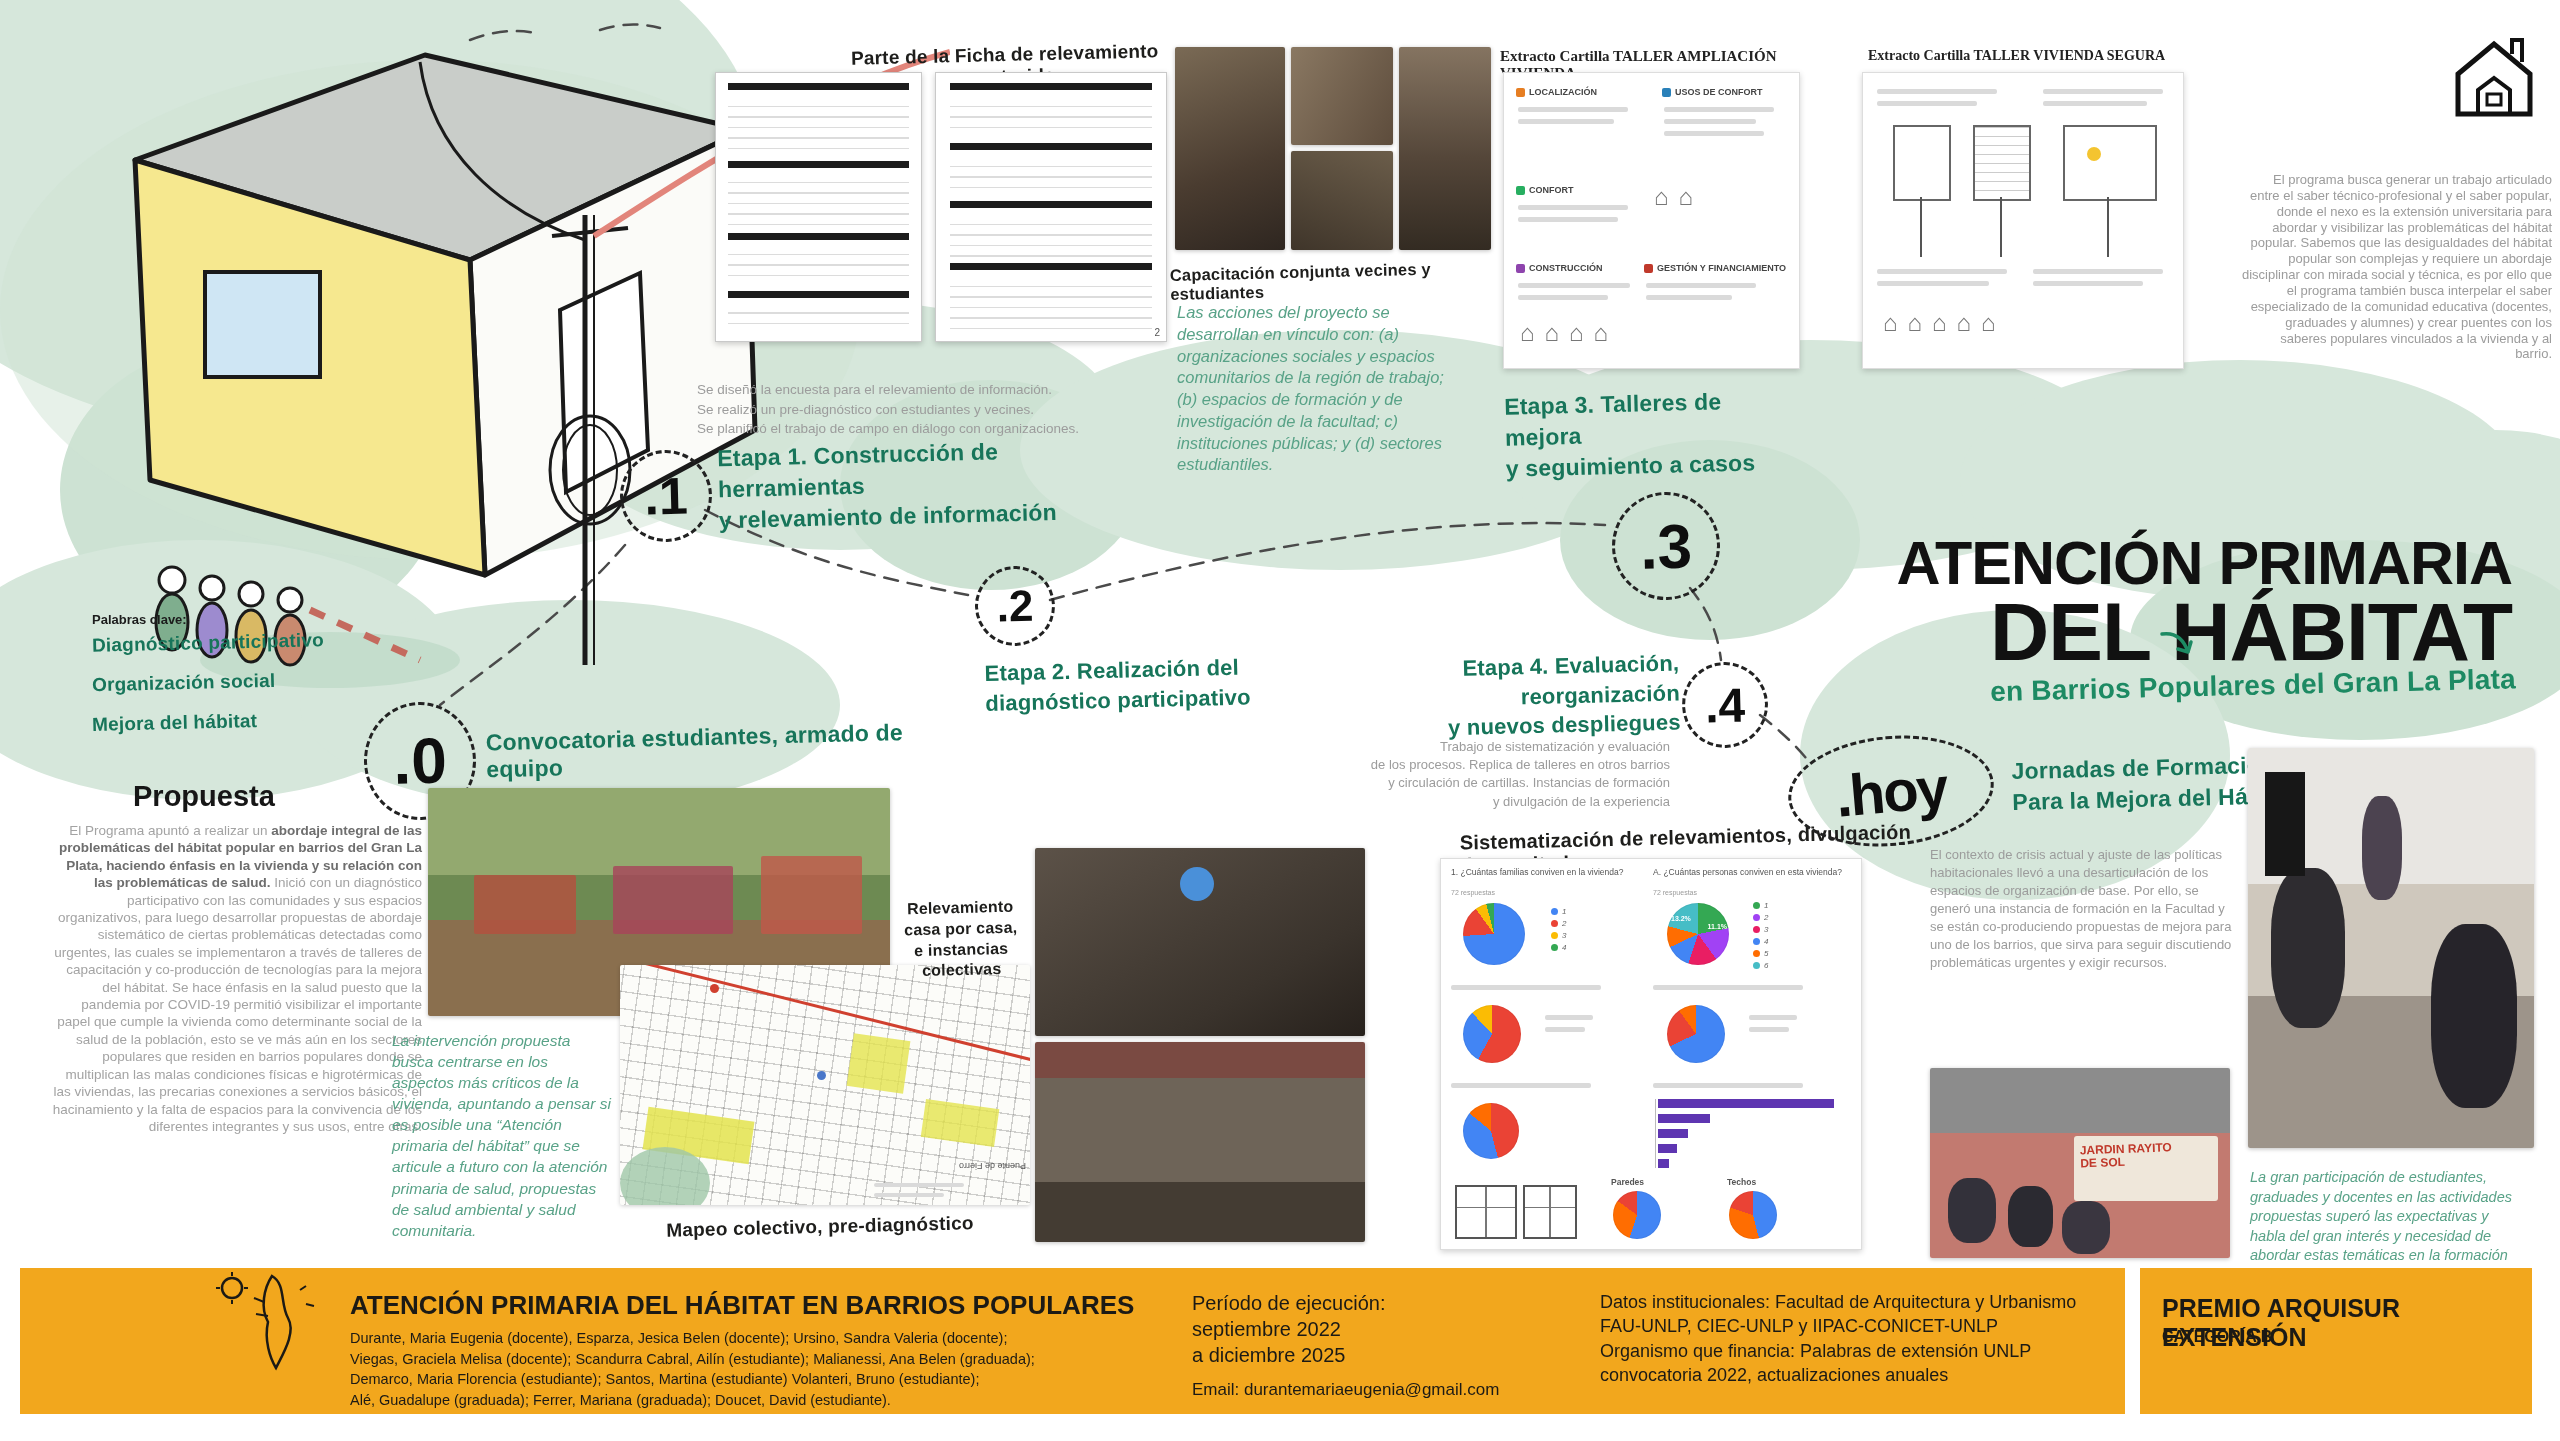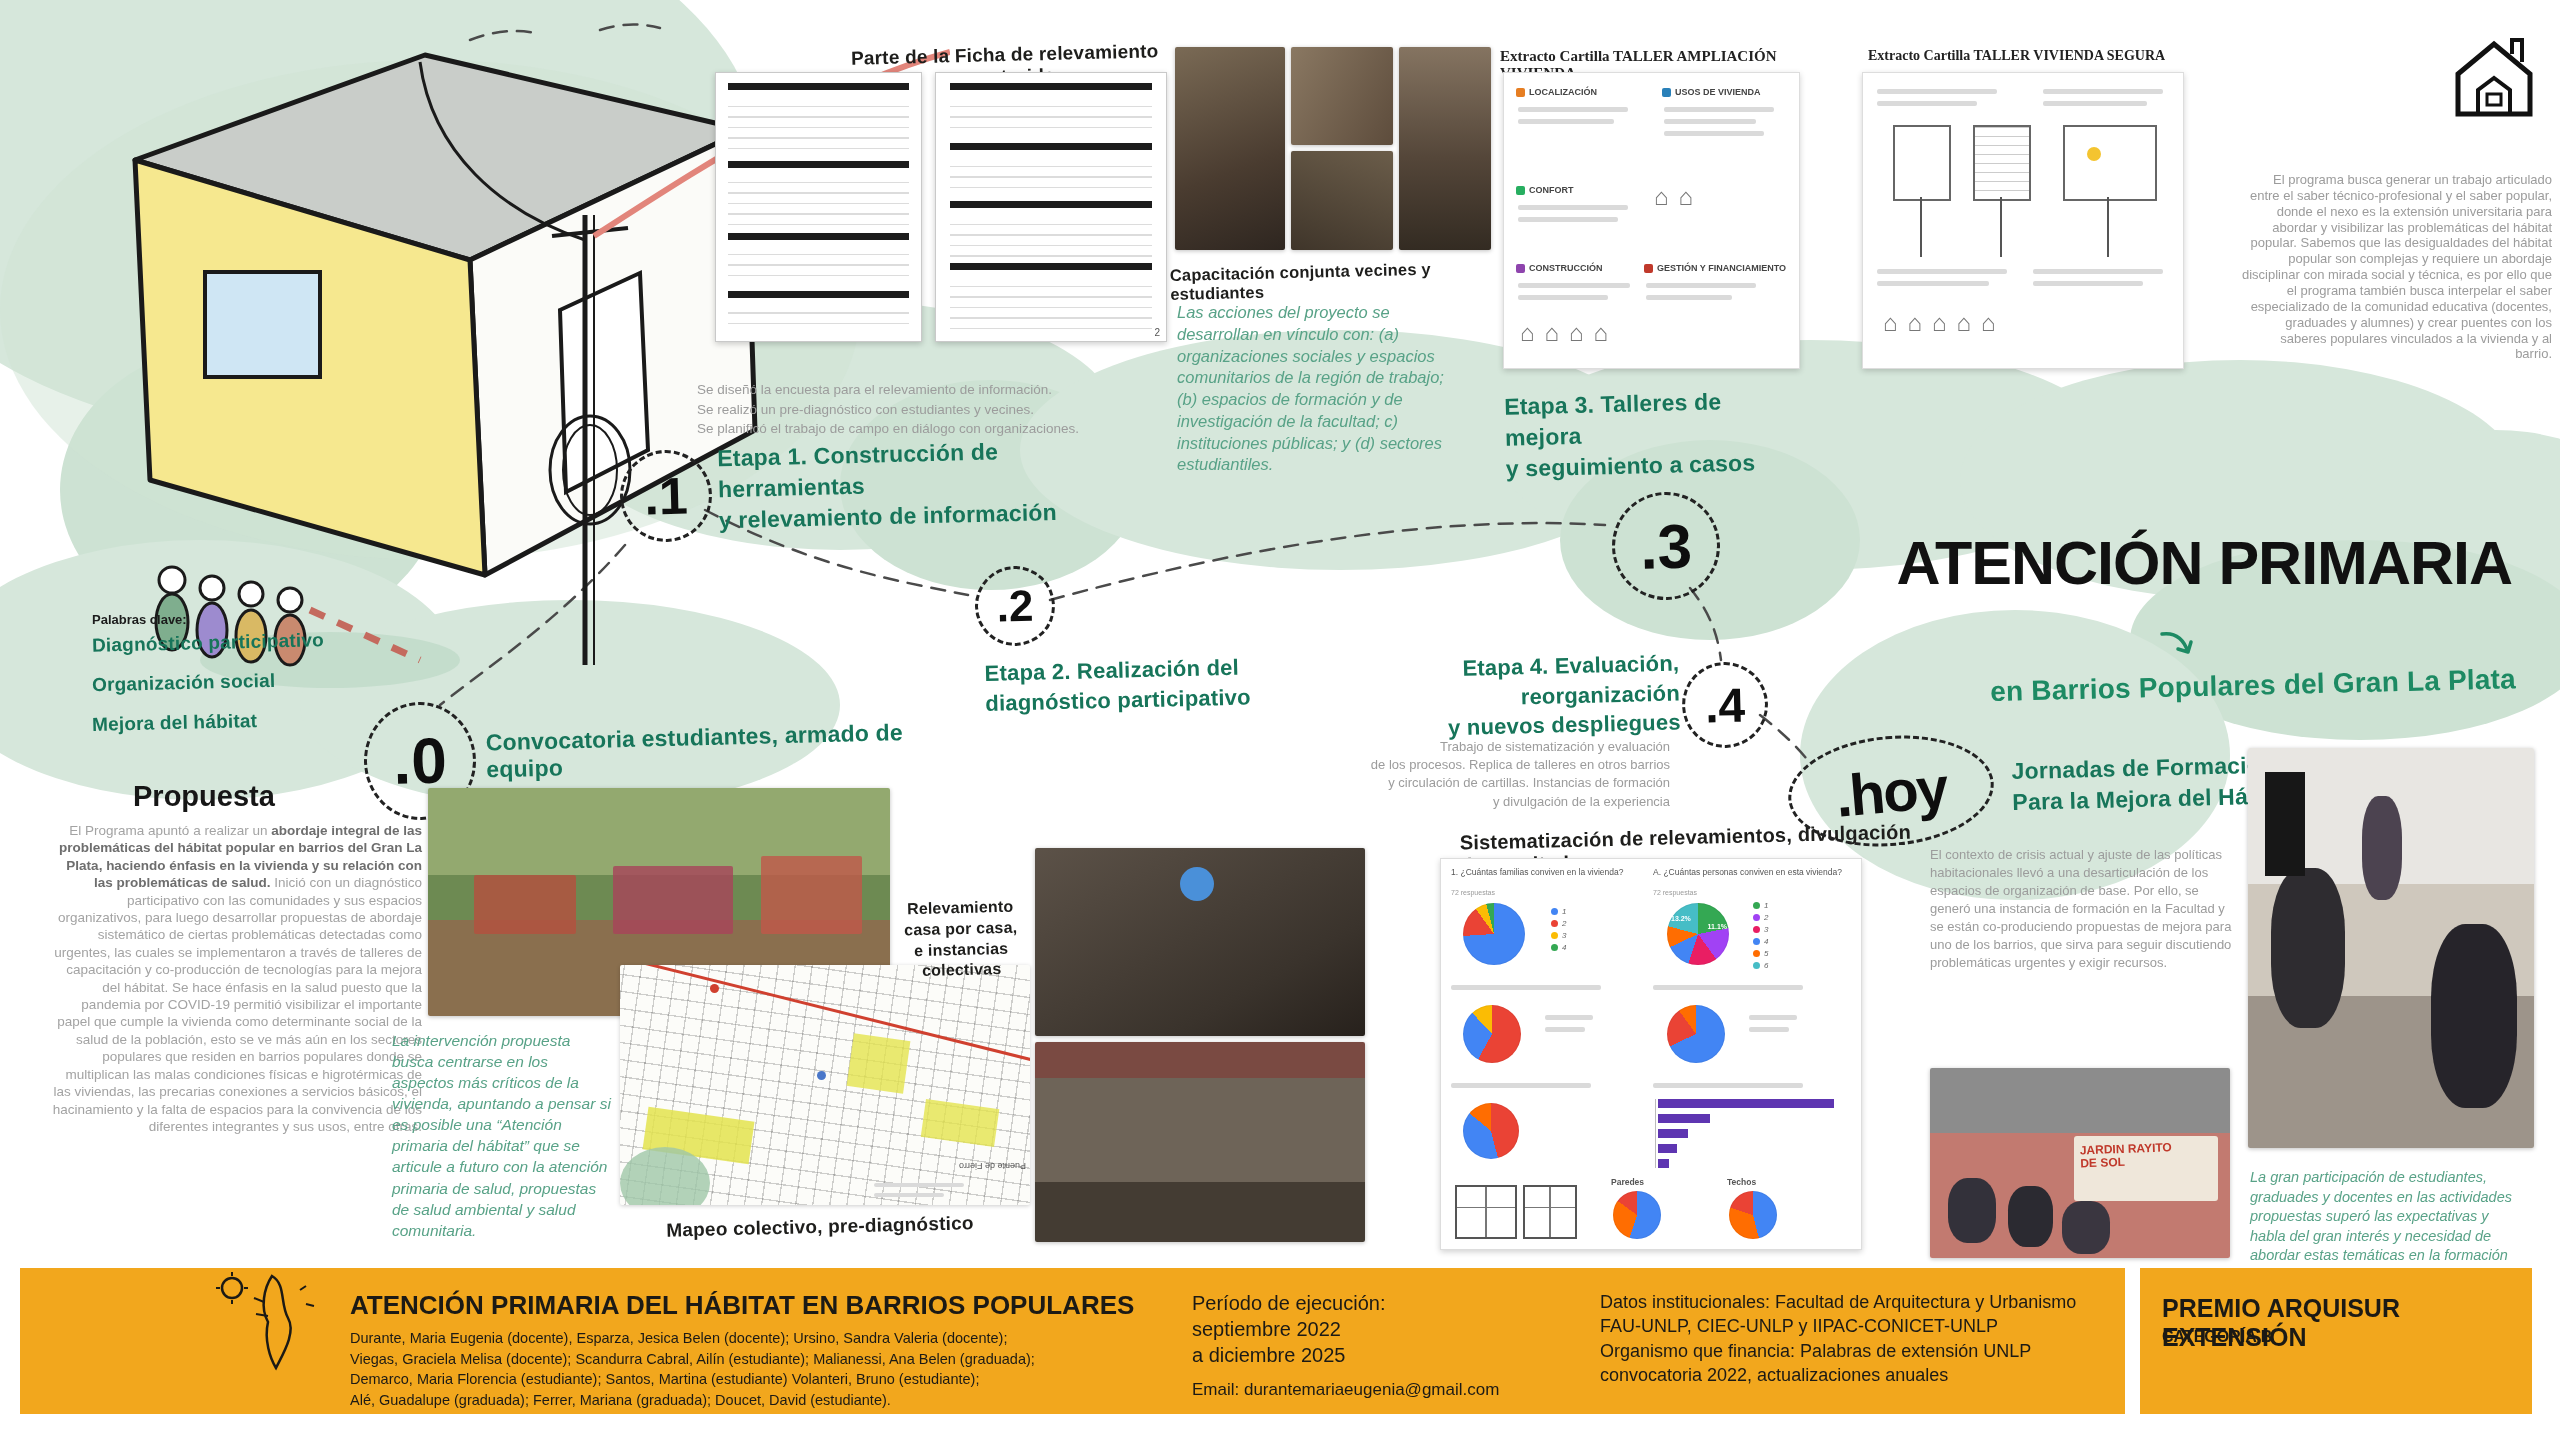--- a/index.html
+++ b/index.html
@@ -140,21 +140,21 @@
   <div class="abs ital-g" style="left:1177px;top:302px;width:278px;font-size:16.5px;line-height:1.32;">Las acciones del proyecto se desarrollan en vínculo con: (a) organizaciones sociales y espacios comunitarios de la región de trabajo; (b) espacios de formación y de investigación de la facultad; c) instituciones públicas; y (d) sectores estudiantiles.</div>
 
   <div class="abs" style="left:1500px;top:48px;width:300px;font-size:15px;font-weight:700;font-family:'Liberation Serif',serif;">Extracto Cartilla TALLER AMPLIACIÓN VIVIENDA</div>
   <div class="cpanel" style="left:1503px;top:72px;width:295px;height:295px;">
     <div class="chip" style="left:12px;top:14px;">
         <i style="background:#e67e22;"></i>
         <span>LOCALIZACIÓN</span>
       </div>
     <div class="chip" style="left:158px;top:14px;">
         <i style="background:#2980b9;"></i>
-        <span>USOS DE VIVIENDA</span>
+        <span>USOS DE CONFORT</span>
       </div>
     <div class="chip" style="left:12px;top:112px;">
         <i style="background:#27ae60;"></i>
         <span>CONFORT</span>
       </div>
     <div class="chip" style="left:12px;top:190px;">
         <i style="background:#8e44ad;"></i>
         <span>CONSTRUCCIÓN</span>
       </div>
     <div class="chip" style="left:140px;top:190px;">
@@ -201,20 +201,21 @@
 
   <svg class="abs" style="left:2440px;top:32px;" width="105" height="90" viewBox="0 0 105 90">
     <path d="M18,82 L18,42 L54,12 L90,42 L90,82 Z" fill="none" stroke="#111" stroke-width="5"></path>
     <path d="M72,22 L72,8 L82,8 L82,30" fill="none" stroke="#111" stroke-width="4"></path>
     <path d="M38,82 L38,58 L54,46 L70,58 L70,82" fill="none" stroke="#111" stroke-width="4"></path>
     <rect x="47" y="62" width="14" height="11" fill="none" stroke="#111" stroke-width="3"></rect>
   </svg>
   <div class="abs gray" style="left:2240px;top:172px;width:312px;font-size:13px;line-height:1.22;text-align:right;">El programa busca generar un trabajo articulado entre el saber técnico-profesional y el saber popular, donde el nexo es la extensión universitaria para abordar y visibilizar las problemáticas del hábitat popular. Sabemos que las desigualdades del hábitat popular son complejas y requiere un abordaje disciplinar con mirada social y técnica, es por ello que el programa también busca interpelar el saber especializado de la comunidad educativa (docentes, graduades y alumnes) y crear puentes con los saberes populares vinculados a la vivienda y al barrio.</div>
 
   <div class="abs" style="left:1800px;top:528px;width:712px;text-align:right;font-size:61px;font-weight:900;letter-spacing:-1px;color:#111;">ATENCIÓN PRIMARIA</div>
+  <div class="abs" style="left:1800px;top:585px;width:712px;text-align:right;font-size:82px;font-weight:900;letter-spacing:-1px;color:#111;">DEL HÁBITAT</div>
   <svg class="abs" style="left:2158px;top:628px;" width="40" height="34" viewBox="0 0 40 34">
     <path d="M4,6 C18,4 26,12 30,24 M30,24 l-10,-3 M30,24 l3,-10" fill="none" stroke="#1d8a63" stroke-width="3.5" stroke-linecap="round"></path>
   </svg>
   <div class="abs hand-g rot" style="left:1800px;top:672px;width:716px;text-align:right;font-size:28px;color:#1d8a63;">en Barrios Populares del Gran La Plata</div>
 
   <div class="abs" style="left:92px;top:612px;font-size:13px;font-weight:700;color:#1c1c1c;">Palabras clave:</div>
   <div class="abs hand-g rot" style="left:92px;top:632px;font-size:19px;">Diagnóstico participativo</div>
   <div class="abs hand-g rot" style="left:92px;top:672px;font-size:19px;">Organización social</div>
   <div class="abs hand-g rot" style="left:92px;top:712px;font-size:19px;">Mejora del hábitat</div>
 

